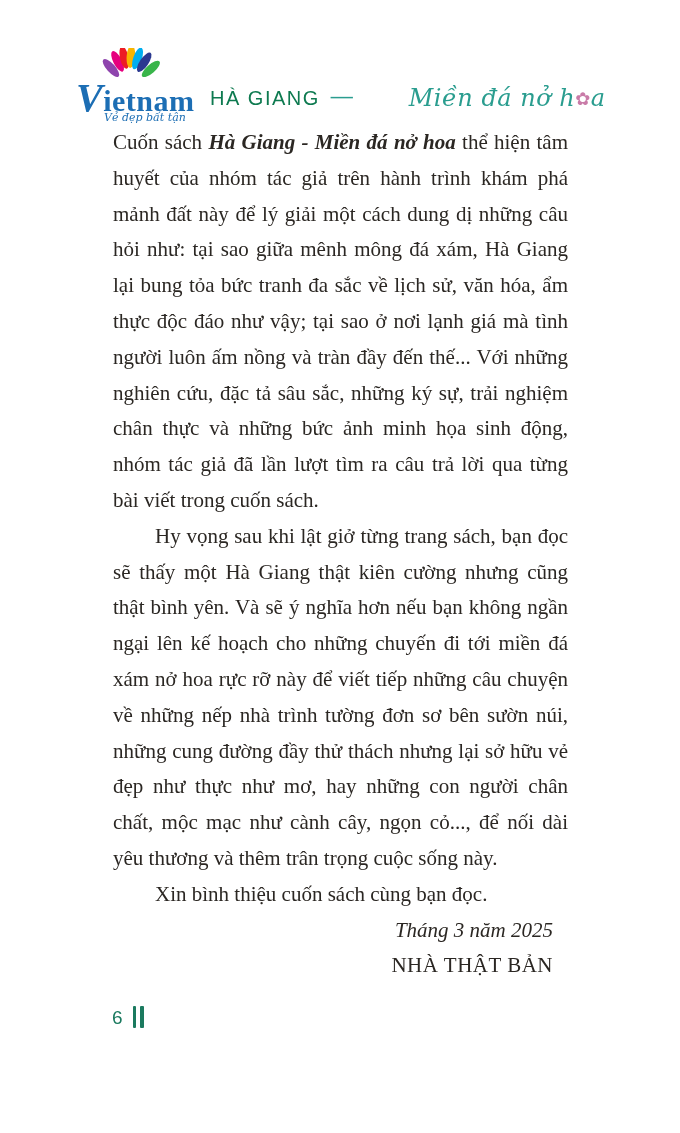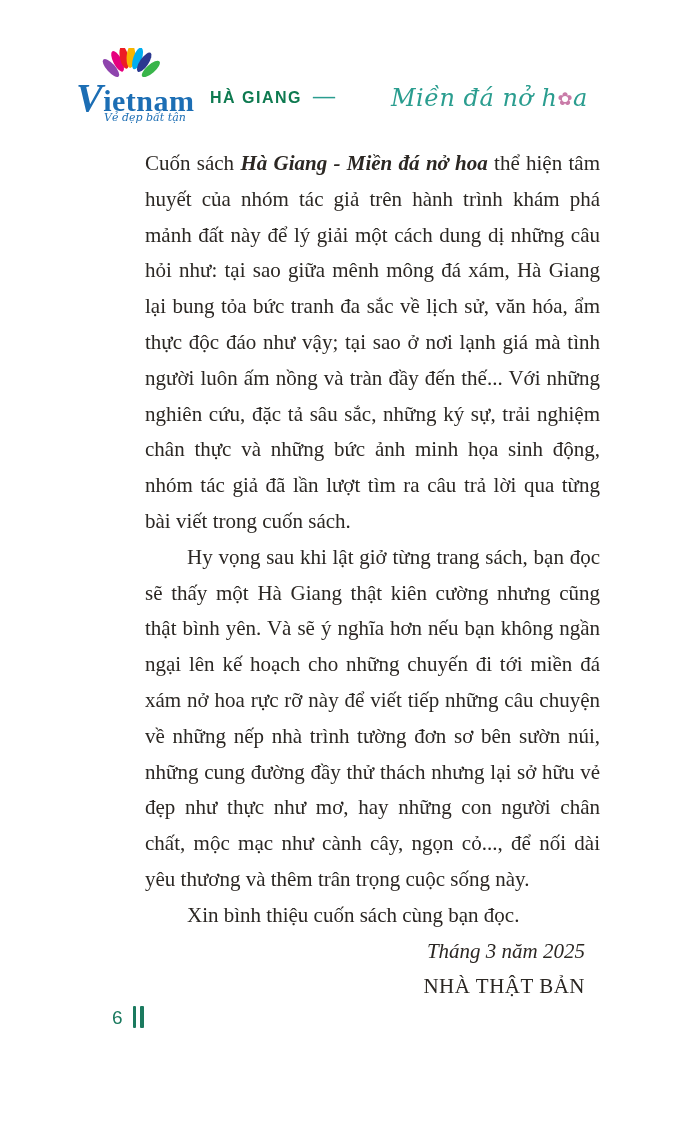--- a/index.html
+++ b/index.html
@@ -55,22 +55,22 @@
     position: absolute;
     left: 210px;
     top: 84px;
     display: flex;
     align-items: center;
     gap: 11px;
     white-space: nowrap;
   }
   .book-title {
     font-family: "Liberation Sans", sans-serif;
-    font-weight: bold;
-    font-size: 16px;
+    font-weight: normal;
+    font-size: 20px;
     letter-spacing: 1.5px;
     color: #0e7a50;
   }
   .title-dash {
     color: #2a9d8f;
     font-size: 22px;
     font-weight: bold;
     transform: translateY(-2px);
   }
   .book-subtitle {
@@ -85,27 +85,26 @@
     font-style: normal;
     font-size: 18px;
     color: #c97ba8;
     vertical-align: 1px;
   }
 
   
   .body-text {
     position: absolute;
     left: 113px;
-    top: 146px;
+    top: 125px;
     width: 455px;
     font-size: 21px;
     line-height: 35.8px;
     color: #2b2723;
     text-align: justify;
-    margin-left: 32px;
   }
   .body-text p { margin: 0; }
   .para-indent { text-indent: 42px; }
   .title-emph { font-weight: bold; font-style: italic; }
 
   .signoff {
     width: 310px;
     margin-left: 130px;
     text-align: right;
     font-size: 21px;

